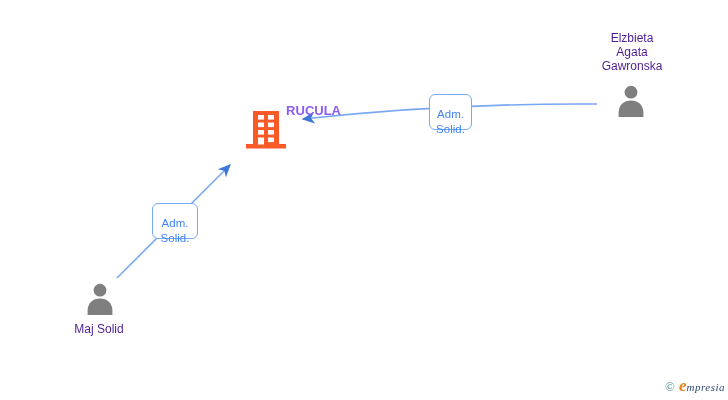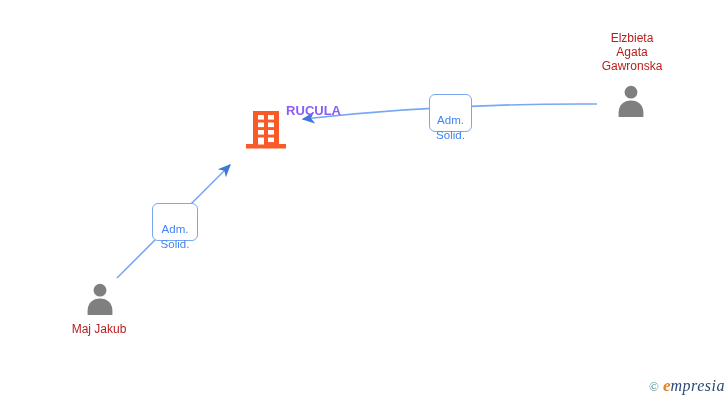--- a/index.html
+++ b/index.html
@@ -9,40 +9,40 @@
   }
   .edges-svg{position:absolute;left:0;top:0;width:728px;height:400px;z-index:1;}
   .node-icon{position:absolute;z-index:2;}
   .company-label{
     position:absolute;left:181px;top:71px;width:160px;z-index:3;
     text-align:right;font-weight:bold;font-size:13px;line-height:16px;
     color:#8b5cf6;white-space:pre;cursor:pointer;
   }
   .person-name{
     position:absolute;z-index:3;text-align:center;font-size:12px;line-height:14px;
-    color:#b91c1c;cursor:pointer;
+    color:#4c1d95;cursor:pointer;
   }
   .person-name.elz{left:552px;top:31px;width:160px;}
   .person-name.maj{left:19px;top:322px;width:160px;}
   .edge-label{
     position:absolute;z-index:4;box-sizing:border-box;
     border:1.5px solid #79a8f3;border-radius:6px;background:#ffffff;
     color:#4285f4;font-size:11.5px;line-height:15px;text-align:center;
-    padding:18px 3px;cursor:pointer;
+    padding:12px 3px;cursor:pointer;
   }
   .edge-label.top{left:429px;top:94px;width:43px;height:36px;}
   .edge-label.bottom{left:152px;top:203px;width:46px;height:36px;}
   .footer-logo{
     position:absolute;right:3px;bottom:4px;z-index:3;
     font-family:"Liberation Serif",serif;font-style:italic;cursor:pointer;
     white-space:nowrap;
   }
   .footer-logo .copy{color:#4a8b9b;font-size:13px;font-style:normal;}
   .footer-logo .brand-e{color:#e8821e;font-size:17px;font-weight:bold;}
-  .footer-logo .brand-rest{color:#2d4b73;font-size:16px;letter-spacing:0.5px;}
+  .footer-logo .brand-rest{color:#2d4b73;font-size:11px;letter-spacing:0.5px;}
 </style>
 </head>
 <body>
 
 <div class="canvas">
 
   <svg class="edges-svg" width="728" height="400" viewBox="0 0 728 400">
     <defs>
       <marker id="arrowhead" viewBox="0 0 10 10" refX="8.5" refY="5" markerWidth="8.5" markerHeight="8.5" orient="auto-start-reverse">
         <path d="M0,0.8 L9.5,5 L0,9.2 L2.6,5 Z" fill="#3d78d8"></path>
@@ -76,21 +76,21 @@
   <svg class="node-icon" style="left:615px;top:84px;" width="32" height="34" viewBox="0 0 32 34">
     <circle cx="16" cy="8.2" r="6.4" fill="#7f7f7f"></circle>
     <path d="M16,16.5 C8.6,16.5 3.6,21.3 3.6,28.6 L3.6,33 L28.4,33 L28.4,28.6 C28.4,21.3 23.4,16.5 16,16.5 Z" fill="#7f7f7f"></path>
   </svg>
 
   <svg class="node-icon" style="left:84px;top:282px;" width="32" height="34" viewBox="0 0 32 34">
     <circle cx="16" cy="8.2" r="6.4" fill="#7f7f7f"></circle>
     <path d="M16,16.5 C8.6,16.5 3.6,21.3 3.6,28.6 L3.6,33 L28.4,33 L28.4,28.6 C28.4,21.3 23.4,16.5 16,16.5 Z" fill="#7f7f7f"></path>
   </svg>
   <div class="person-name maj">
-    <div>Maj Jakub</div>
+    <div>Maj Solid</div>
   </div>
 
   <div class="edge-label top">
     <div>Adm.</div>
     <div>Solid.</div>
   </div>
   <div class="edge-label bottom">
     <div>Adm.</div>
     <div>Solid.</div>
   </div>

